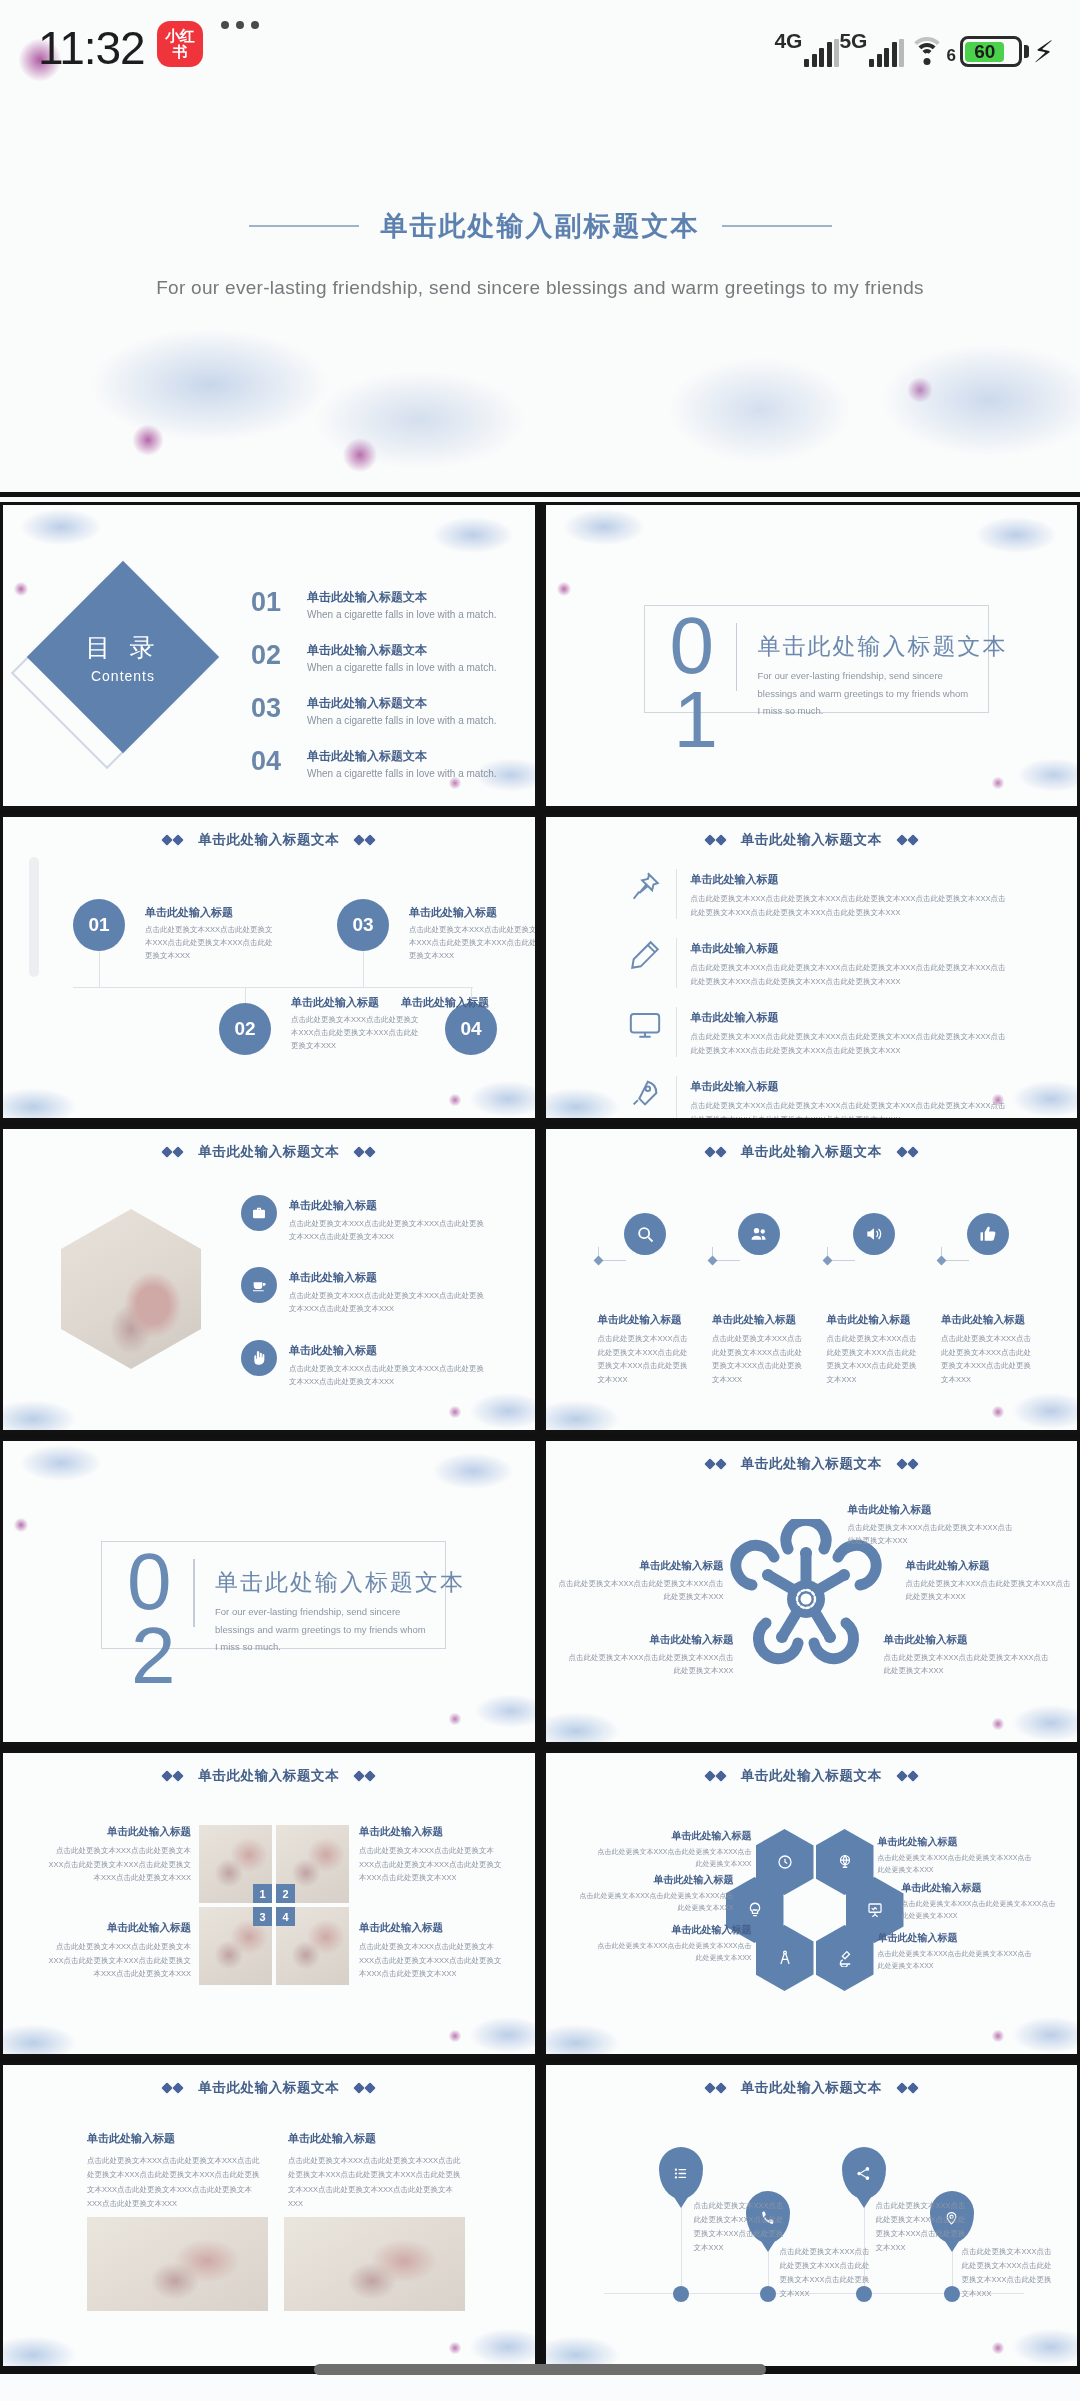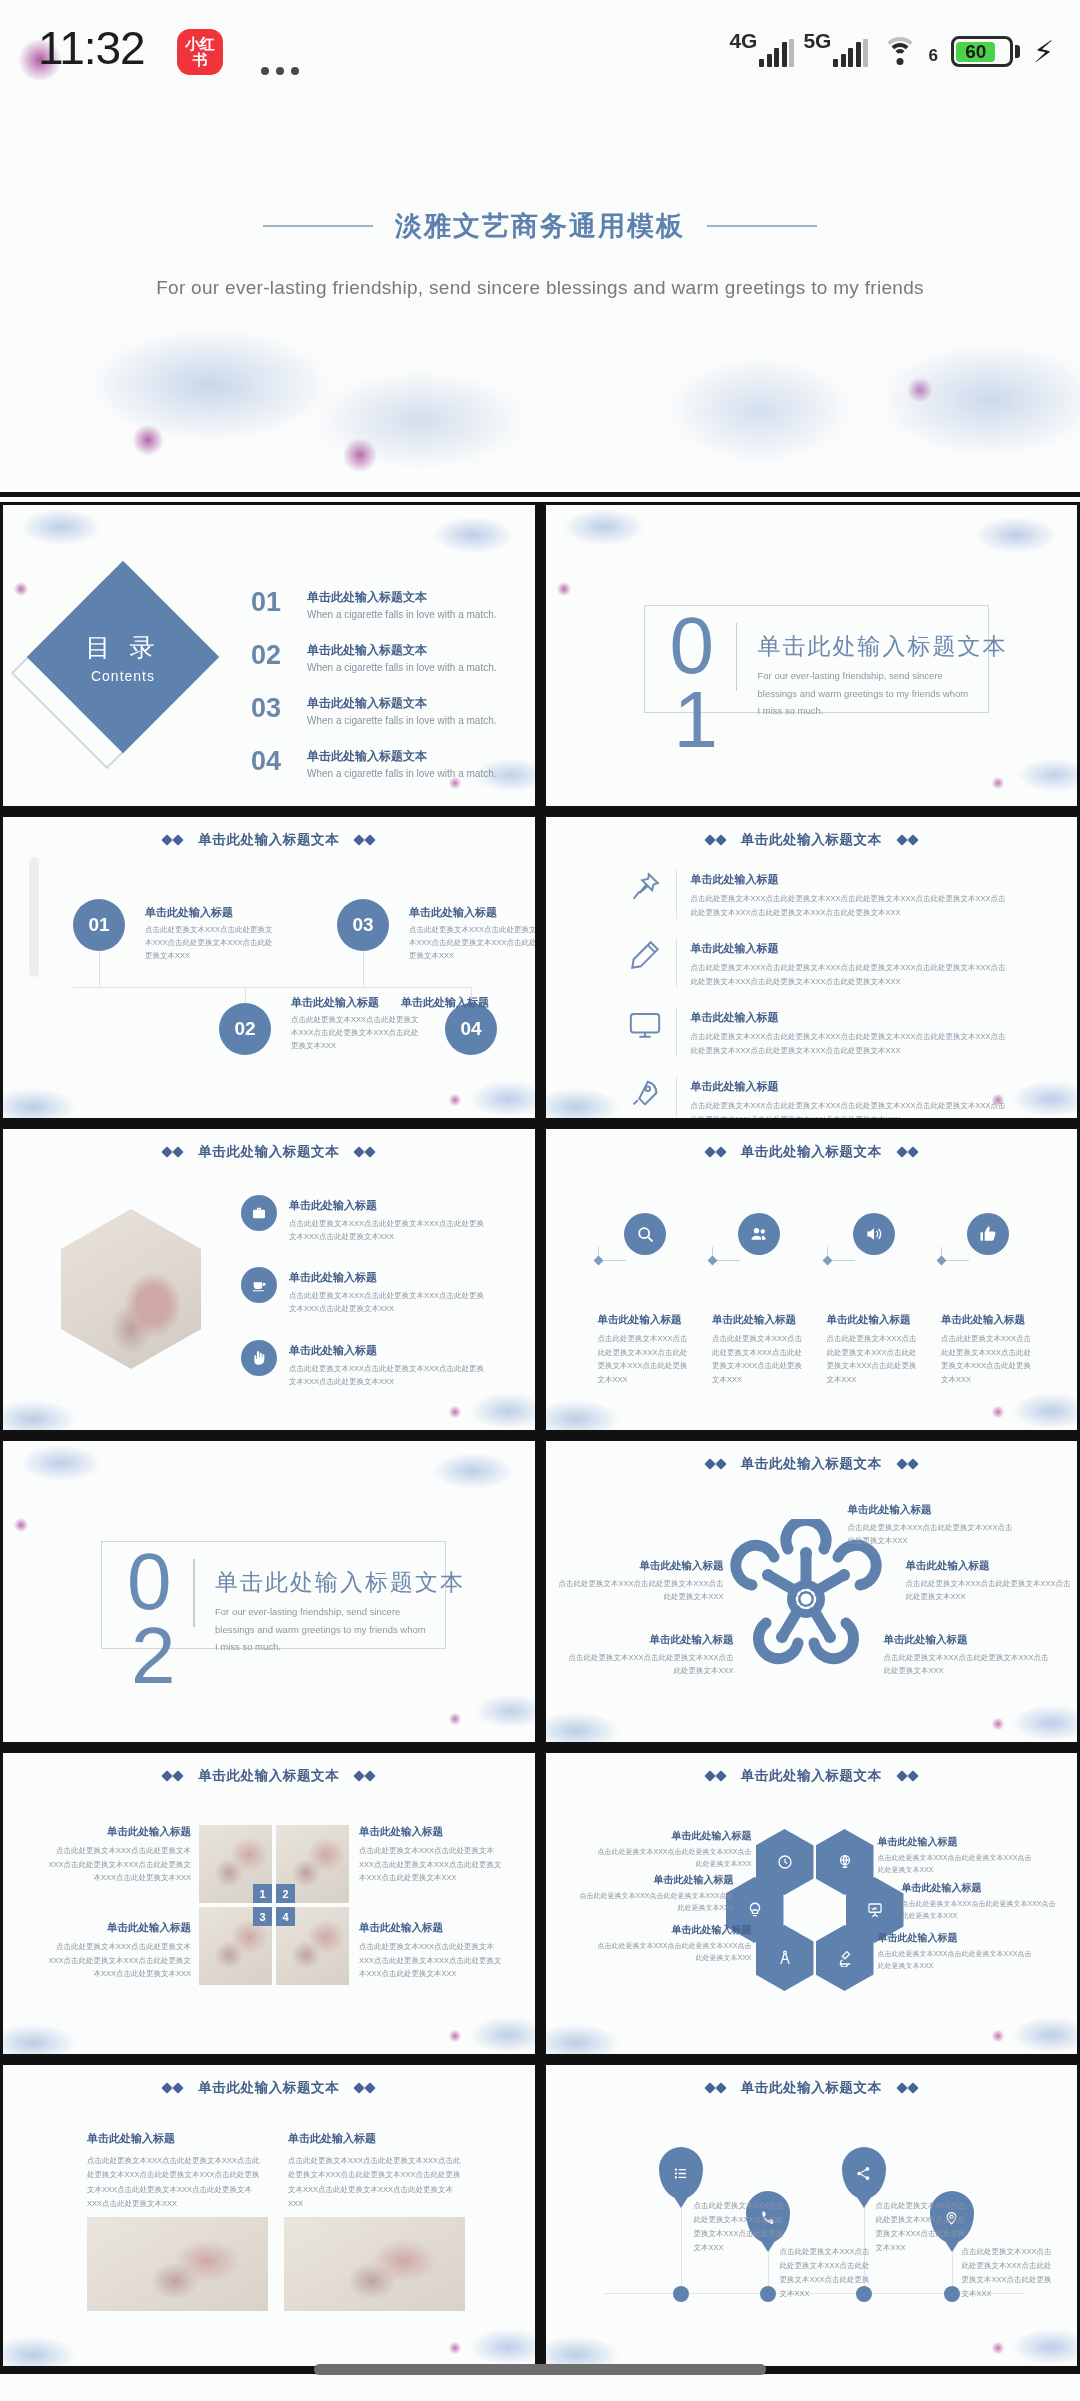--- a/index.html
+++ b/index.html
@@ -10,31 +10,31 @@
     overflow: hidden;
   }
   .screen { position: relative; width: 1080px; height: 2401px; background: #fafbfc; }
 
   
   .statusbar {
     position: absolute; top: 0; left: 0; width: 1080px; height: 96px;
     display: flex; align-items: center; justify-content: space-between;
     padding: 0 26px 0 38px; z-index: 60;
   }
-  .sb-left { display: flex; align-items: flex-end; gap: 32px; }
+  .sb-left { display: flex; align-items: flex-start; gap: 12px; }
   .sb-time { font-size: 46px; font-weight: 400; color: #1d1d1f; letter-spacing: -1px; }
   .xhs-badge {
     width: 46px; height: 46px; border-radius: 13px; background: #f0343c;
     color: #fff; font-size: 15px; font-weight: 700; line-height: 1.05;
     display: flex; align-items: center; justify-content: center;
     text-align: center; letter-spacing: -0.5px; padding: 3px;
   }
   .dots-icon { display: flex; gap: 7px; align-items: center; margin-left: 6px; }
   .dots-icon i { width: 8px; height: 8px; border-radius: 50%; background: #4a4a4a; display: block; }
-  .sb-right { display: flex; align-items: flex-end; gap: 9px; }
+  .sb-right { display: flex; align-items: flex-end; }
   .net-grp { display: flex; align-items: flex-end; gap: 2px; }
   .net-label { font-size: 21px; font-weight: 700; color: #2b2b2b; margin-bottom: 14px; }
   .bars { display: flex; align-items: flex-end; gap: 2.5px; height: 28px; }
   .bars i { width: 5px; background: #2b2b2b; display: block; border-radius: 1px; }
   .bars i:nth-child(1) { height: 8px; }
   .bars i:nth-child(2) { height: 13px; }
   .bars i:nth-child(3) { height: 19px; }
   .bars i:nth-child(4) { height: 25px; }
   .bars i:nth-child(5) { height: 28px; background: #b9b9b9; }
   .wifi { position: relative; width: 38px; height: 30px; margin: 0 2px 0 4px; }
@@ -298,21 +298,21 @@
   svg { display: block; }
 </style>
 </head>
 <body>
 
 <div class="screen">
 
   <div class="hero">
     <div class="hero-sub-wrap">
       <span class="hero-rule"></span>
-      <span class="hero-sub">淡雅文艺商务通用模板</span>
+      <span class="hero-sub">单击此处输入副标题文本</span>
       <span class="hero-rule"></span>
     </div>
     <div class="hero-en">
       <div>For our ever-lasting friendship, send sincere blessings and warm greetings to my friends</div>
     </div>
   </div>
 
   <div class="statusbar">
     <div class="sb-left">
       <span class="sb-time">11:32</span>

